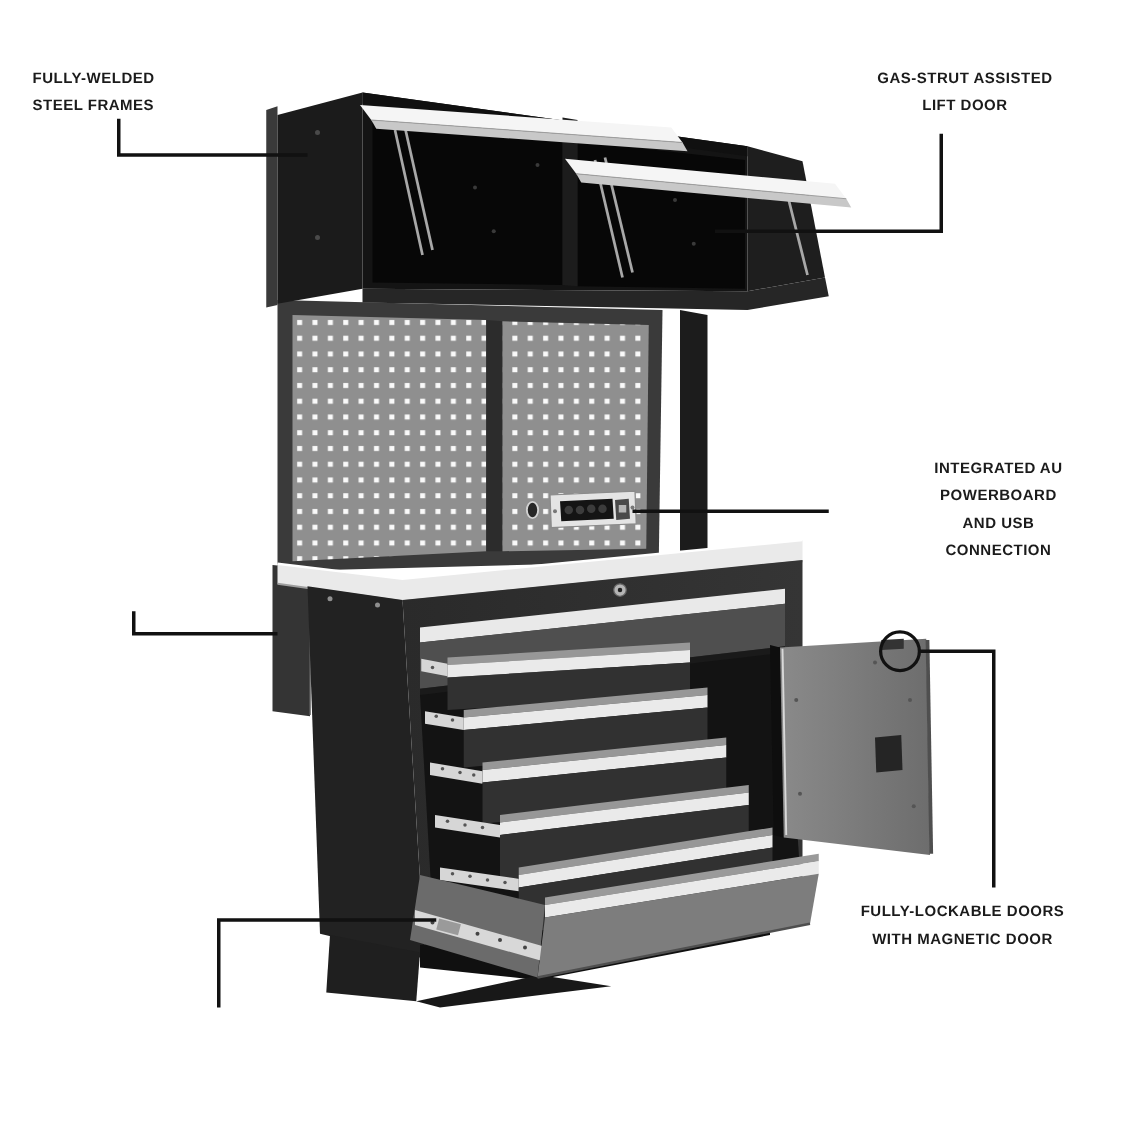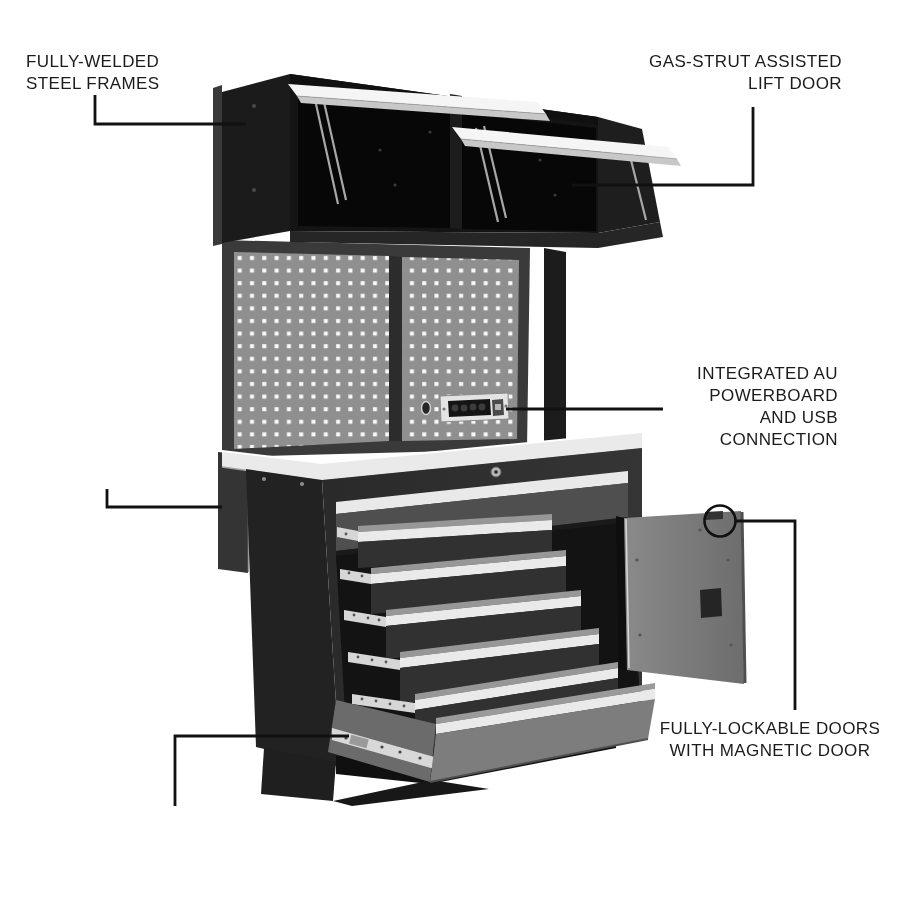--- a/index.html
+++ b/index.html
@@ -3,34 +3,34 @@
 <meta charset="utf-8">
 <style>
   html,body{margin:0;padding:0;background:#ffffff;}
   .stage{
     position:relative;width:900px;height:900px;background:#ffffff;overflow:hidden;
     font-family:"Liberation Sans","DejaVu Sans",sans-serif;
   }
   .illustration{position:absolute;left:0;top:0;}
   .callout-label{
     position:absolute;
-    font-weight:normal;
-    font-size:17px;
+    font-weight:bold;
+    font-size:12px;
     line-height:22px;
     letter-spacing:0.4px;
     color:#1b1b1b;
     white-space:pre-line;
     text-transform:uppercase;
   }
   .align-left{text-align:left;}
-  .align-right{text-align:right;}
+  .align-right{text-align:center;}
   .align-center{text-align:center;}
   #label-fully-welded{left:26px;top:51px;}
   #label-gas-strut{right:58px;top:51px;}
-  #label-integrated{right:62px;top:363px;}
+  #label-integrated{right:50px;top:363px;}
   #label-powder{left:26px;top:433px;}
   #label-lockable{left:636px;top:718px;width:268px;}
   #label-full-extension{left:43px;top:807px;}
 </style>
 </head>
 <body>
 
 <div class="stage">
 
   <svg class="illustration" width="900" height="900" viewBox="0 0 900 900">

